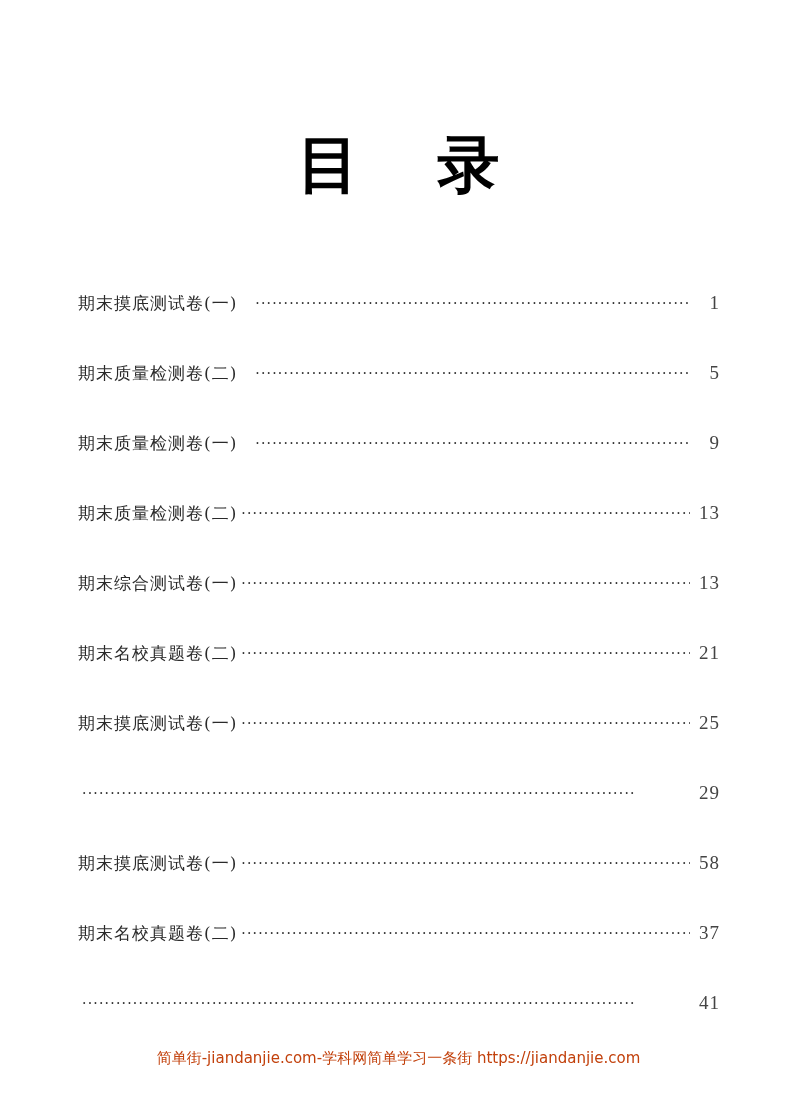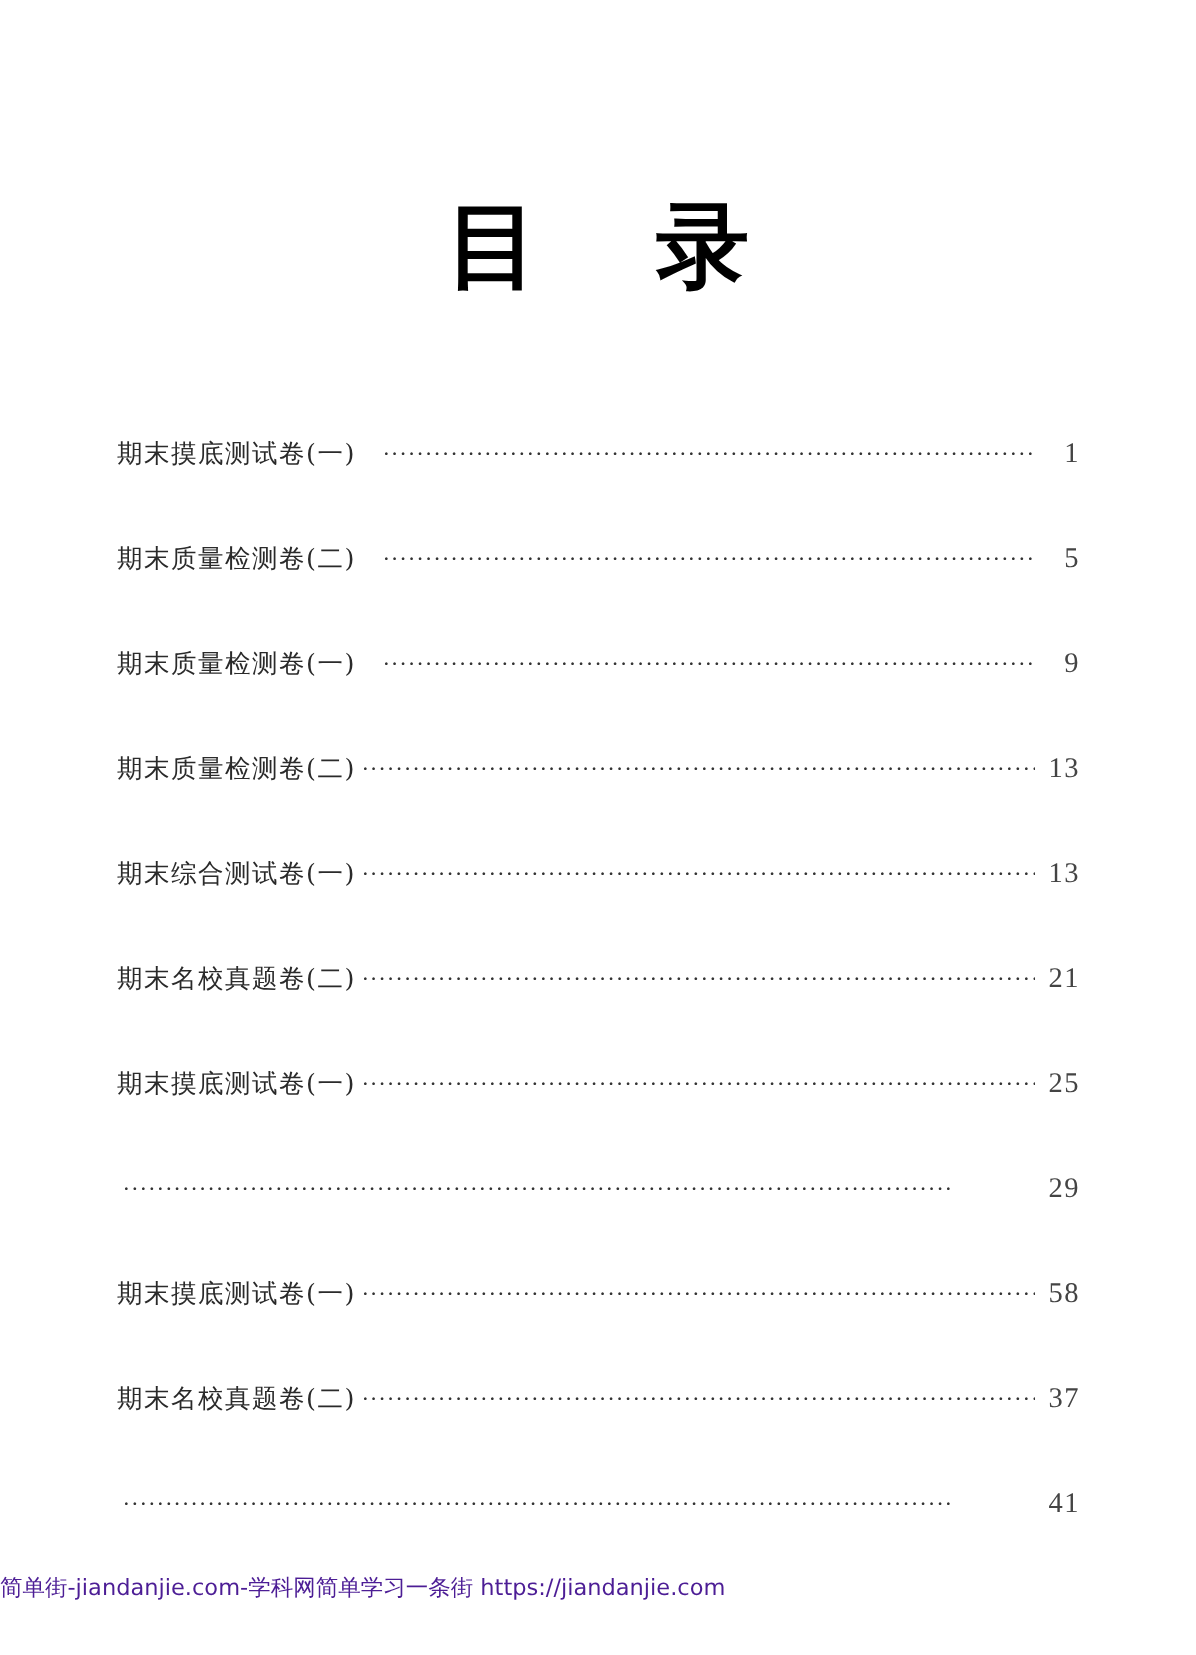--- a/index.html
+++ b/index.html
@@ -60,24 +60,24 @@
       text-align: right;
       font-family: "Liberation Serif", serif;
       font-size: 19px;
       color: #444;
     }
     .footer {
       position: absolute;
       top: 1049px;
       left: 0;
       width: 797px;
-      text-align: left;
+      text-align: center;
       font-family: "DejaVu Sans", sans-serif;
       font-size: 15px;
-      color: #4c1d95;
+      color: #c2410c;
     }
   </style>
 </head>
 <body>
 
 <div class="title">
   <span>目</span><span class="gap"></span><span>录</span>
 </div>
 
 <div class="toc">

